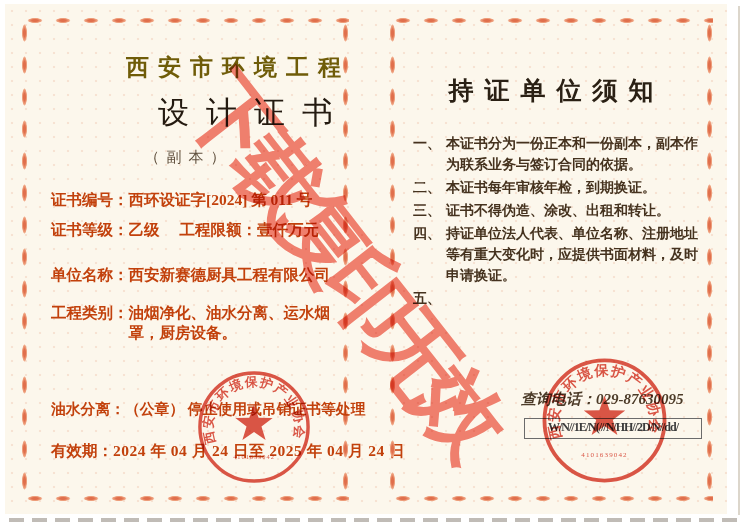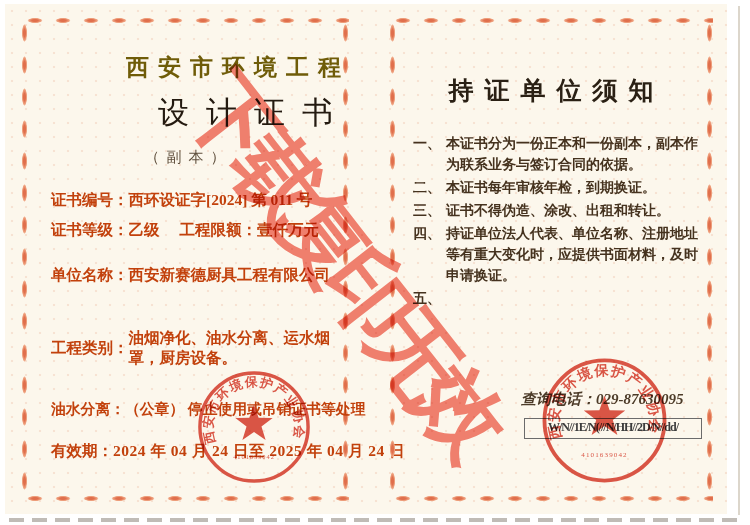--- a/index.html
+++ b/index.html
@@ -41,21 +41,21 @@
     position:absolute;top:132px;left:0;right:0;text-align:center;
     font-size:15px;font-weight:400;color:#60503d;letter-spacing:7px;text-indent:7px;
   }
   .field{
     position:absolute;left:31px;font-size:15.5px;font-weight:700;color:#c2410c;white-space:nowrap;
   }
   .f-certno{top:174px;}
   .f-grade{top:204px;}
   .f-grade .gap{display:inline-block;width:20px;}
   .f-company{top:249px;font-family:Liberation Serif, serif;}
-  .f-category{top:312px;display:flex;white-space:normal;align-items:center;}
+  .f-category{top:287px;display:flex;white-space:normal;}
   .f-category .flabel{flex:none;}
   .f-category .fvalue{width:244px;line-height:20px;}
   .f-issuer{top:384px;font-size:14.8px;}
   .f-validity{top:425px;}
   .f-validity .fvalue{letter-spacing:0.5px;}
   
   .notice-title{
     position:absolute;top:58px;left:0;right:0;text-align:center;
     font-size:25px;font-weight:700;color:#2a2014;letter-spacing:11px;text-indent:11px;white-space:nowrap;
   }

